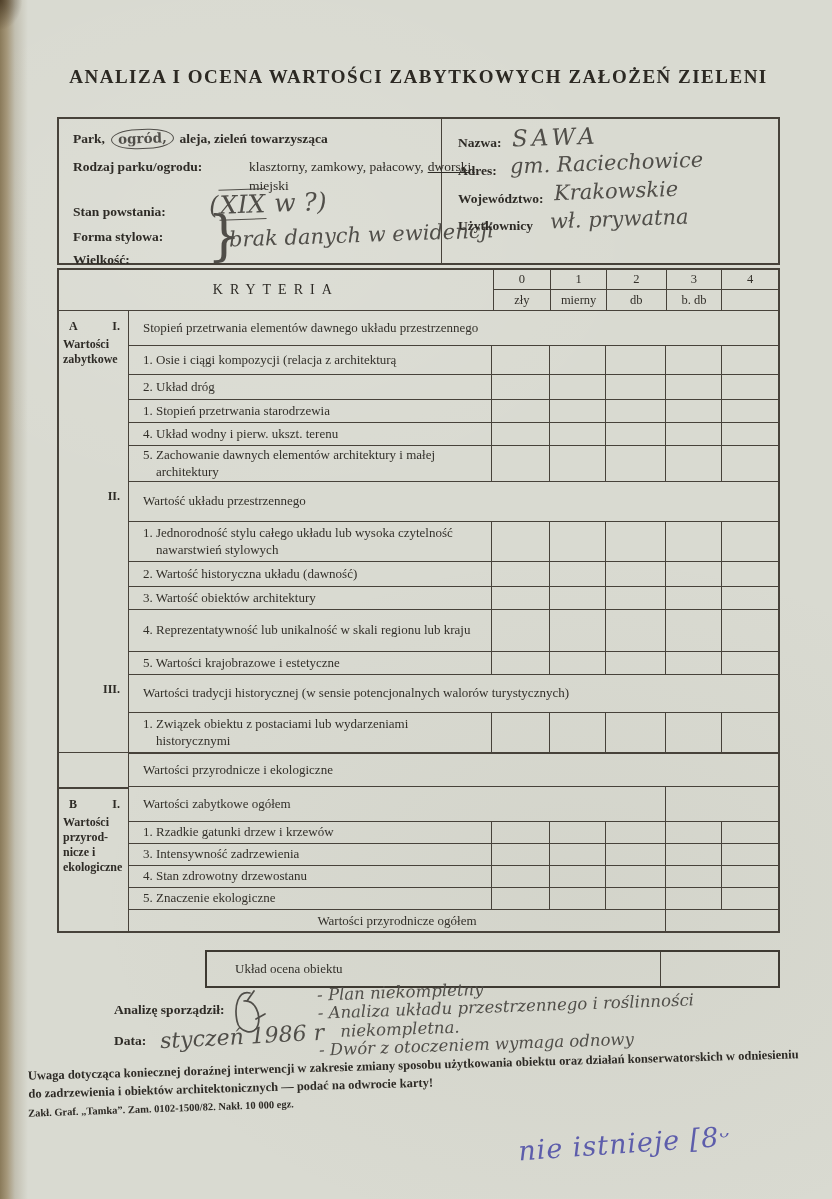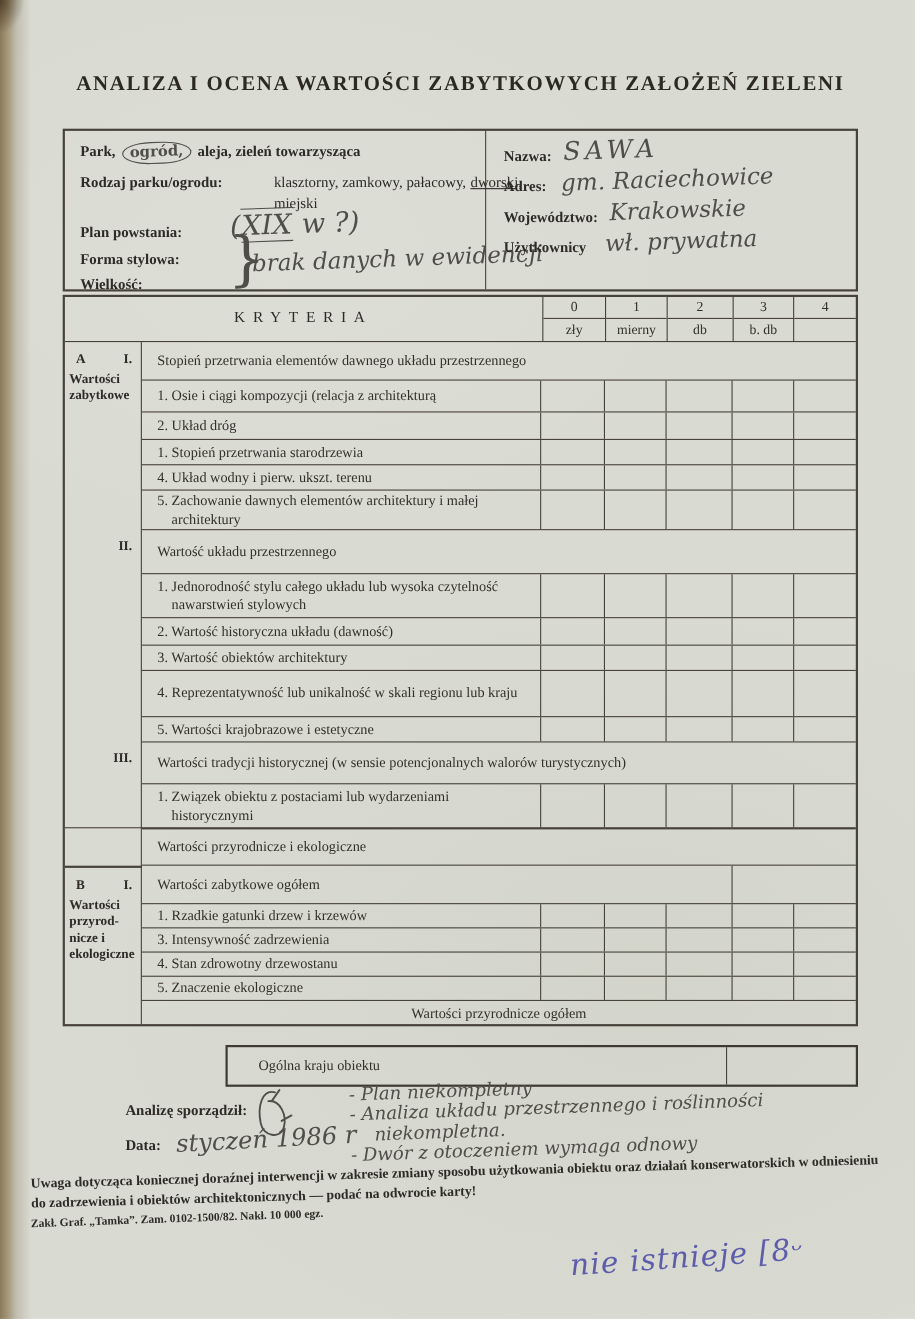--- a/index.html
+++ b/index.html
@@ -97,21 +97,21 @@
         <span class="lbl">Rodzaj parku/ogrodu:</span>
       </div>
       <div class="row-abs" style="left:190px;top:38px;">
         <span class="opt">klasztorny, zamkowy, pałacowy,</span>
         <span class="opt uline">dworski,</span>
       </div>
       <div class="row-abs" style="left:190px;top:57px;">
         <span class="opt">miejski</span>
       </div>
       <div class="row-abs" style="left:14px;top:83px;">
-        <span class="lbl">Plan powstania:</span>
+        <span class="lbl">Stan powstania:</span>
       </div>
       <div class="row-abs hand" style="left:150px;top:70px;font-size:25px;transform:rotate(-2deg);">
         <span>(</span><span class="roman-ovl">XIX</span>
         <span>w ?</span><span>)</span>
       </div>
       <div class="row-abs" style="left:14px;top:108px;">
         <span class="lbl">Forma stylowa:</span>
       </div>
       <div class="row-abs" style="left:14px;top:131px;">
         <span class="lbl">Wielkość:</span>
@@ -335,29 +335,29 @@
         <div class="cell crit">
             <span class="t">5. Znaczenie ekologiczne</span>
           </div>
         <div class="cell score w0"></div>
           <div class="cell score w1"></div>
           <div class="cell score w2"></div>
           <div class="cell score w3"></div>
           <div class="cell score w4"></div>
       </div>
 
-      <div class="row" style="height:22px;flex-direction:column;">
+      <div class="row" style="height:22px;">
         <div class="cell total-lab center">Wartości przyrodnicze ogółem</div>
         <div class="cell score-total"></div>
       </div>
     </div>
   </div>
 
   <div class="overall-box">
-    <div class="overall-lab">Ogólna kraju obiektu</div>
+    <div class="overall-lab">Układ ocena obiektu</div>
     <div class="overall-score"></div>
   </div>
 
   <div class="f-abs lbl" style="left:114px;top:1002px;font-size:13.5px;">Analizę sporządził:</div>
   <svg class="f-abs" style="left:228px;top:988px;" width="40" height="52">
     <path d="M22,5 C10,2 6,18 9,33 C11,45 27,48 30,37 C33,26 27,12 16,13 M26,3 L19,13 M28,31 L37,26" stroke="#504e49" fill="none" stroke-width="1.7" stroke-linecap="round"></path>
   </svg>
   <div class="f-abs lbl" style="left:114px;top:1033px;font-size:13.5px;">Data:</div>
   <div class="f-abs hand" style="left:160px;top:1024px;font-size:22px;transform:rotate(-3deg);">styczeń 1986 r</div>
 

